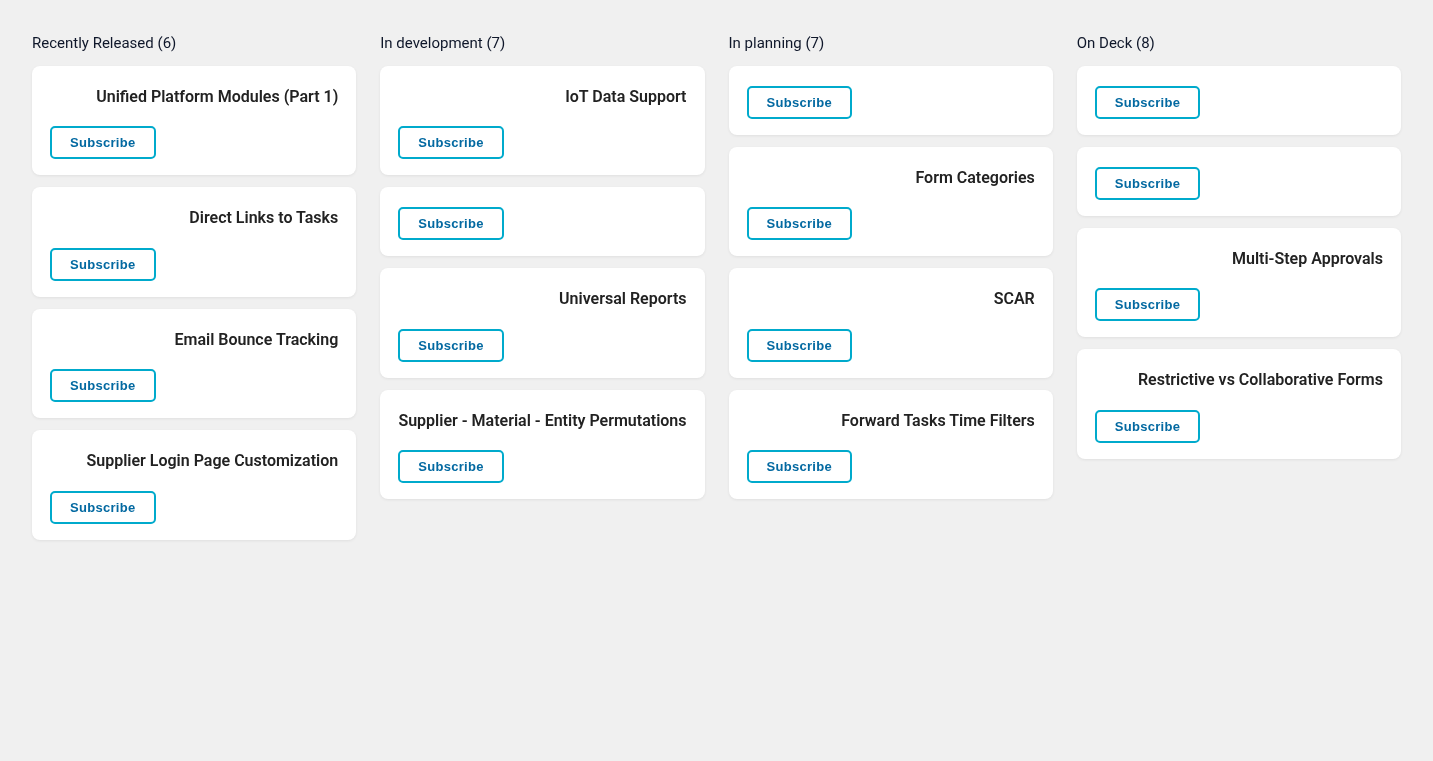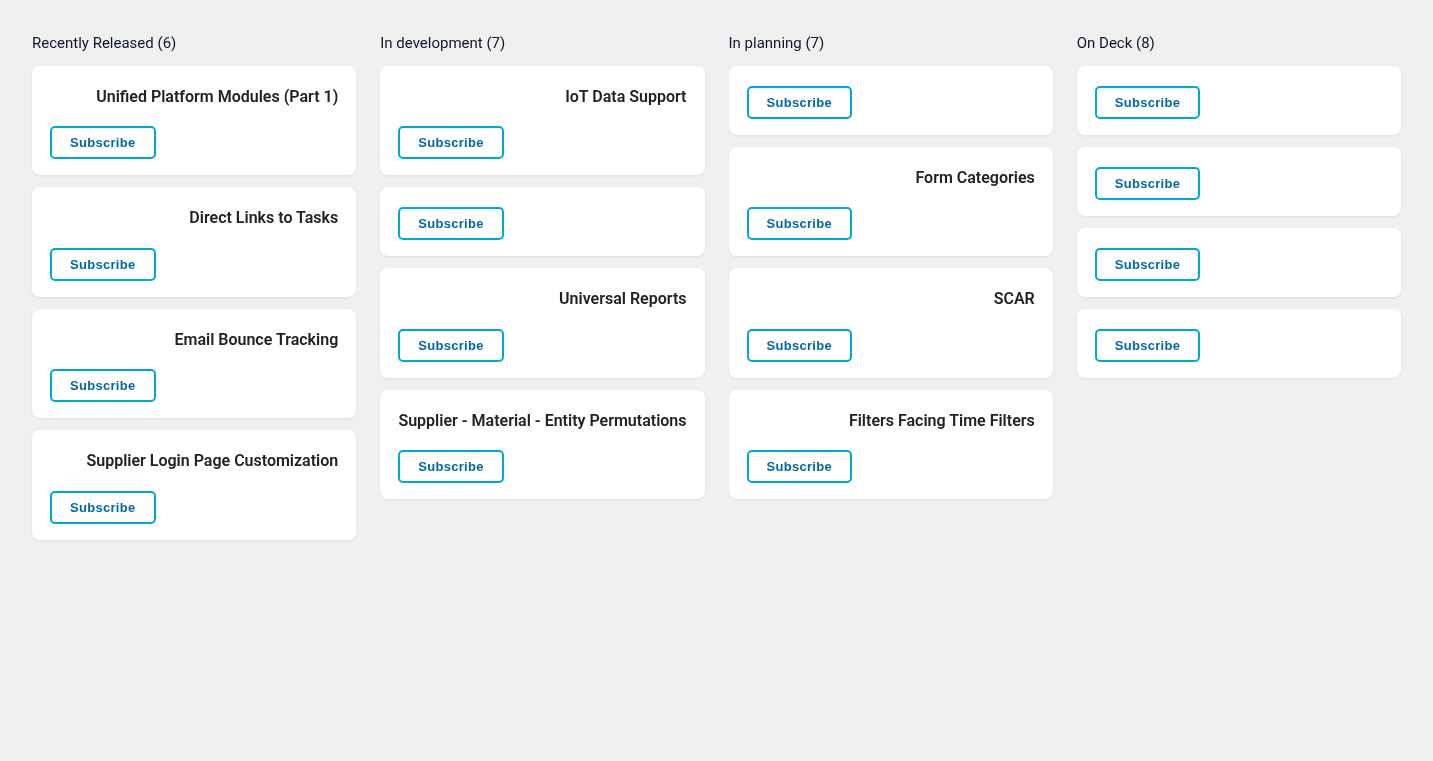--- a/index.html
+++ b/index.html
@@ -68,22 +68,22 @@
       <div class="card"><div class="card-title">IoT Data Support</div><button class="subscribe-btn">Subscribe</button></div>
       <div class="card"><button class="subscribe-btn">Subscribe</button></div>
       <div class="card"><div class="card-title">Universal Reports</div><button class="subscribe-btn">Subscribe</button></div>
       <div class="card"><div class="card-title">Supplier - Material - Entity Permutations</div><button class="subscribe-btn">Subscribe</button></div>
     </div>
     <div class="column">
       <div class="column-header">In planning (7)</div>
       <div class="card"><button class="subscribe-btn">Subscribe</button></div>
       <div class="card"><div class="card-title">Form Categories</div><button class="subscribe-btn">Subscribe</button></div>
       <div class="card"><div class="card-title">SCAR</div><button class="subscribe-btn">Subscribe</button></div>
-      <div class="card"><div class="card-title">Filters Facing Time Filters</div><button class="subscribe-btn">Subscribe</button></div>
+      <div class="card"><div class="card-title">Forward Tasks Time Filters</div><button class="subscribe-btn">Subscribe</button></div>
     </div>
     <div class="column">
       <div class="column-header">On Deck (8)</div>
       <div class="card"><button class="subscribe-btn">Subscribe</button></div>
       <div class="card"><button class="subscribe-btn">Subscribe</button></div>
-      <div class="card"><button class="subscribe-btn">Subscribe</button></div>
-      <div class="card"><button class="subscribe-btn">Subscribe</button></div>
+      <div class="card"><div class="card-title">Multi-Step Approvals</div><button class="subscribe-btn">Subscribe</button></div>
+      <div class="card"><div class="card-title">Restrictive vs Collaborative Forms</div><button class="subscribe-btn">Subscribe</button></div>
     </div>
   </div>
 
 </body></html>

